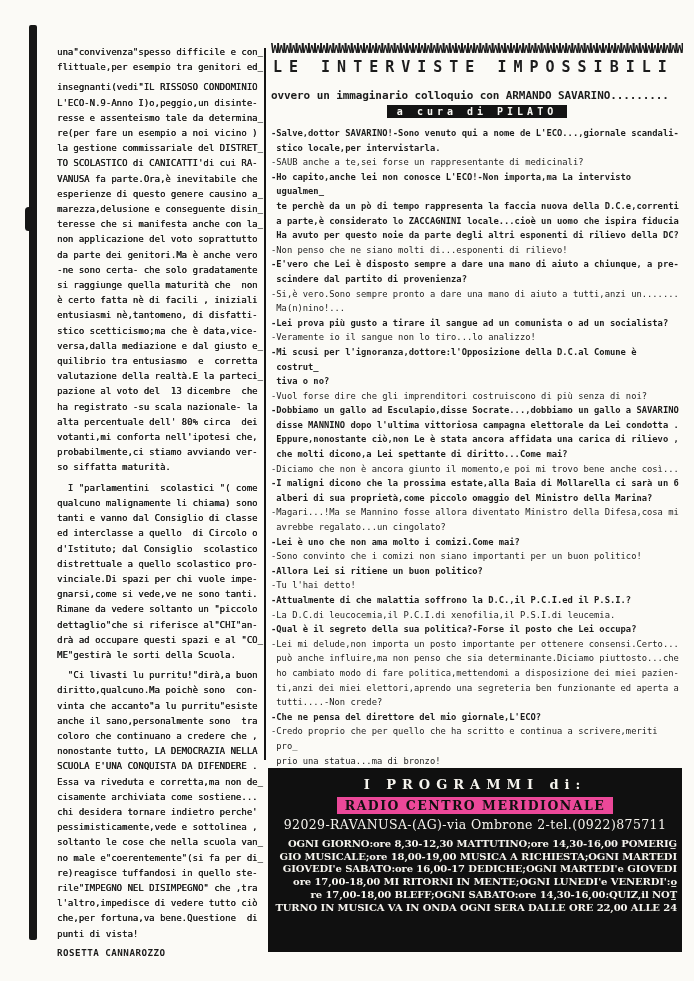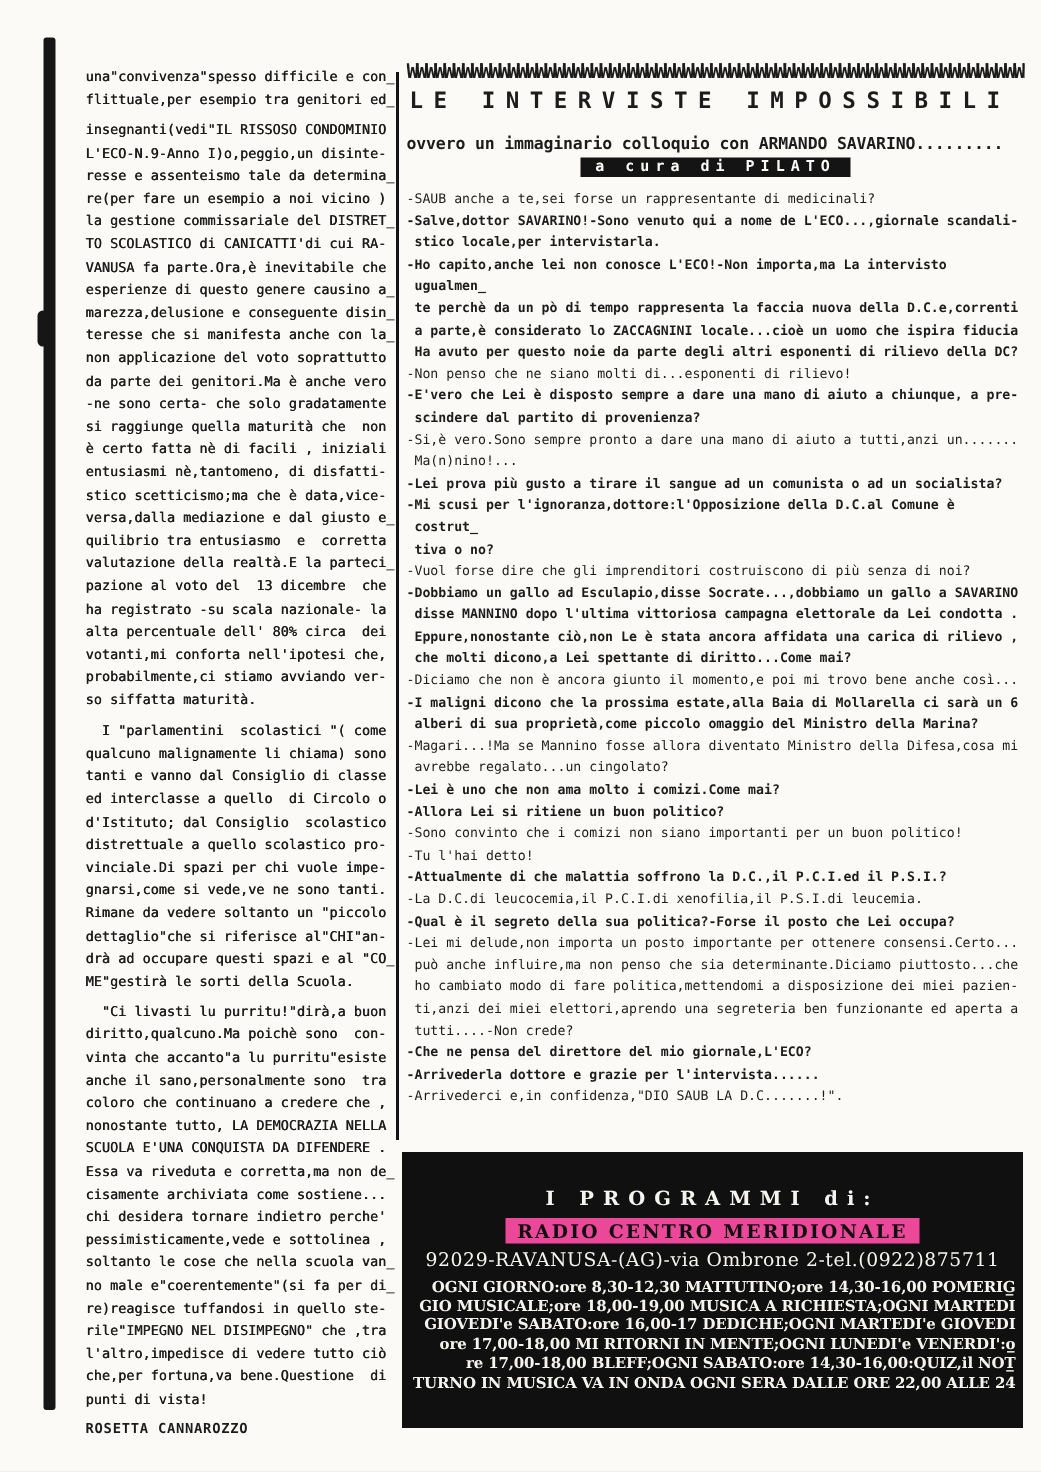--- a/index.html
+++ b/index.html
@@ -42,21 +42,21 @@
   .iv-body{width:412px;}
   .qa{
     margin:0;font-size:8.8px;line-height:14.6px;letter-spacing:0;
     white-space:pre-wrap;padding-left:5.3px;text-indent:-5.3px;
   }
   .qa.q{font-weight:bold;}
   
   .radio-box{
     position:absolute;left:268px;top:768px;width:414px;height:184px;
     background:#101010;color:#f6f4ee;text-align:center;
-    font-family:"DejaVu Serif",serif;box-sizing:border-box;padding-top:24px;
+    font-family:"DejaVu Serif",serif;box-sizing:border-box;padding-top:9px;
   }
   .rb-title{font-size:13px;font-weight:bold;letter-spacing:6px;white-space:nowrap;overflow:hidden;}
   .rb-station-wrap{margin-top:3px;}
   .rb-station{
     display:inline-block;background:#ec4899;color:#101010;font-size:12.5px;
     font-weight:bold;letter-spacing:1.5px;padding:1px 8px;
   }
   .rb-freq{margin-top:3px;font-size:13px;letter-spacing:2px;}
   .rb-addr{margin-top:3px;font-size:12.5px;letter-spacing:0.4px;white-space:nowrap;overflow:hidden;}
   .rb-sched{
@@ -146,40 +146,41 @@
     <div class="zigzag">WWWWWWWWWWWWWWWWWWWWWWWWWWWWWWWWWWWWWWWWWWWWWWWWWWWWWWWWWWWWWWWWWWWWWW</div>
     <div class="iv-title">LE INTERVISTE IMPOSSIBILI</div>
     <div class="iv-sub">ovvero un immaginario colloquio con ARMANDO SAVARINO.........</div>
     <div class="byline">
       <span class="stripe"></span>
       <span class="byline-text">a cura di PILATO</span>
       <span class="stripe"></span>
     </div>
     <div class="iv-body">
 
-        <p class="qa">-SAUB anche a te,sei forse un rappresentante di medicinali?</p>
-
         <p class="qa q">-Salve,dottor SAVARINO!-Sono venuto qui a nome de L'ECO...,giornale scandali-
 stico locale,per intervistarla.</p>
+
+        <p class="qa">-SAUB anche a te,sei forse un rappresentante di medicinali?</p>
 
         <p class="qa q">-Ho capito,anche lei non conosce L'ECO!-Non importa,ma La intervisto ugualmen̲
 te perchè da un pò di tempo rappresenta la faccia nuova della D.C.e,correnti
 a parte,è considerato lo ZACCAGNINI locale...cioè un uomo che ispira fiducia
 Ha avuto per questo noie da parte degli altri esponenti di rilievo della DC?</p>
 
         <p class="qa">-Non penso che ne siano molti di...esponenti di rilievo!</p>
 
         <p class="qa q">-E'vero che Lei è disposto sempre a dare una mano di aiuto a chiunque, a pre-
 scindere dal partito di provenienza?</p>
 
         <p class="qa">-Si,è vero.Sono sempre pronto a dare una mano di aiuto a tutti,anzi un.......
 Ma(n)nino!...</p>
 
         <p class="qa q">-Lei prova più gusto a tirare il sangue ad un comunista o ad un socialista?</p>
 
+        <p class="qa">-Veramente io il sangue non lo tiro...lo analizzo!</p>
 
         <p class="qa q">-Mi scusi per l'ignoranza,dottore:l'Opposizione della D.C.al Comune è costrut̲
 tiva o no?</p>
 
         <p class="qa">-Vuol forse dire che gli imprenditori costruiscono di più senza di noi?</p>
 
         <p class="qa q">-Dobbiamo un gallo ad Esculapio,disse Socrate...,dobbiamo un gallo a SAVARINO
 disse MANNINO dopo l'ultima vittoriosa campagna elettorale da Lei condotta .
 Eppure,nonostante ciò,non Le è stata ancora affidata una carica di rilievo ,
 che molti dicono,a Lei spettante di diritto...Come mai?</p>
@@ -187,40 +188,42 @@
         <p class="qa">-Diciamo che non è ancora giunto il momento,e poi mi trovo bene anche così...</p>
 
         <p class="qa q">-I maligni dicono che la prossima estate,alla Baia di Mollarella ci sarà un 6
 alberi di sua proprietà,come piccolo omaggio del Ministro della Marina?</p>
 
         <p class="qa">-Magari...!Ma se Mannino fosse allora diventato Ministro della Difesa,cosa mi
 avrebbe regalato...un cingolato?</p>
 
         <p class="qa q">-Lei è uno che non ama molto i comizi.Come mai?</p>
 
+        <p class="qa">-Sono convinto che i comizi non siano importanti per un buon politico!</p>
+
         <p class="qa q">-Allora Lei si ritiene un buon politico?</p>
-
-        <p class="qa">-Sono convinto che i comizi non siano importanti per un buon politico!</p>
 
         <p class="qa">-Tu l'hai detto!</p>
 
         <p class="qa q">-Attualmente di che malattia soffrono la D.C.,il P.C.I.ed il P.S.I.?</p>
 
         <p class="qa">-La D.C.di leucocemia,il P.C.I.di xenofilia,il P.S.I.di leucemia.</p>
 
         <p class="qa q">-Qual è il segreto della sua politica?-Forse il posto che Lei occupa?</p>
 
         <p class="qa">-Lei mi delude,non importa un posto importante per ottenere consensi.Certo...
 può anche influire,ma non penso che sia determinante.Diciamo piuttosto...che
 ho cambiato modo di fare politica,mettendomi a disposizione dei miei pazien-
 ti,anzi dei miei elettori,aprendo una segreteria ben funzionante ed aperta a
 tutti....-Non crede?</p>
 
         <p class="qa q">-Che ne pensa del direttore del mio giornale,L'ECO?</p>
 
+        <p class="qa">-Credo proprio che per quello che ha scritto e continua a scrivere,meriti pro̲
+prio una statua...ma di bronzo!</p>
 
         <p class="qa q">-Arrivederla dottore e grazie per l'intervista......</p>
 
         <p class="qa">-Arrivederci e,in confidenza,"DIO SAUB LA D.C.......!".</p>
       </div>
   </div>
 
   <div class="radio-box">
     <div class="rb-title">I PROGRAMMI di:</div>
     <div class="rb-station-wrap">

